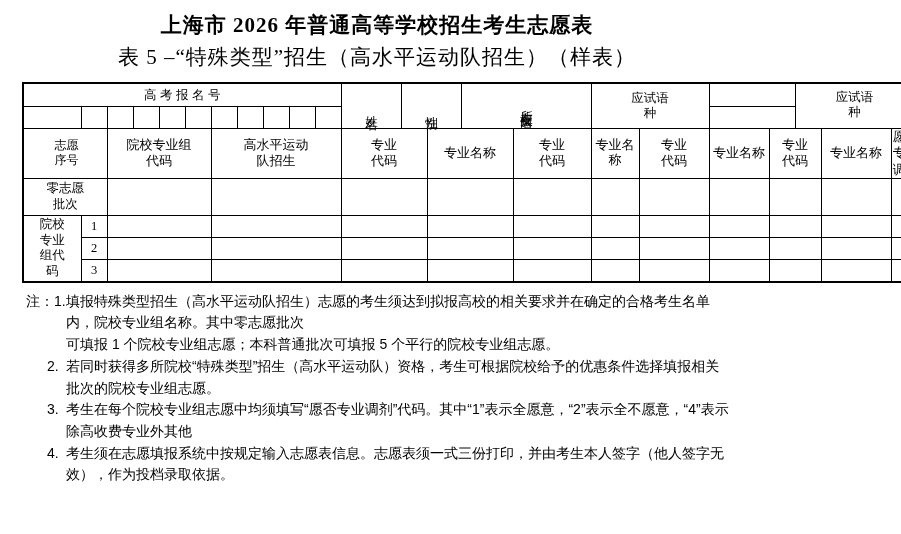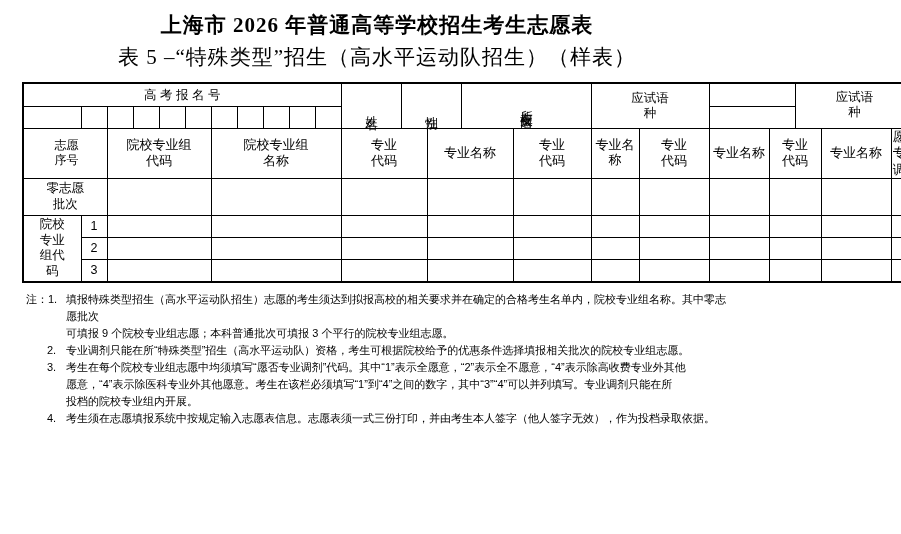--- a/index.html
+++ b/index.html
@@ -74,28 +74,29 @@
   }
   .tiny-box {
     height: 22px;
   }
   .hdr2 td {
     height: 46px;
     font-size: 13px;
   }
   .row-data td {
     height: 21px;
+    font-family: Liberation Serif, serif;
   }
   .row-label {
     font-size: 12.5px;
   }
   .notes {
     margin: 8px 22px 0 26px;
     font-family: "Liberation Sans", "DejaVu Sans", sans-serif;
-    font-size: 11px;
+    font-size: 14px;
     line-height: 1.55;
   }
   .note-row {
     display: flex;
     align-items: flex-start;
   }
   .note-marker {
     flex: 0 0 auto;
     white-space: nowrap;
   }
@@ -214,21 +215,21 @@
       </tr>
 
       <tr class="hdr2">
         <td colspan="2">
           <span class="cell-lines"><span style="display:inline-block;width:2.2em;line-height:1.25;">志愿序号</span></span>
         </td>
         <td colspan="4">
           <span style="display:inline-block;width:5em;line-height:1.25;">院校专业组代码</span>
         </td>
         <td colspan="5">
-          <span style="display:inline-block;width:5em;line-height:1.25;">院校专业组名称</span>
+          <span style="display:inline-block;width:5em;line-height:1.25;">高水平运动队招生</span>
         </td>
         <td colspan="3">
           <span style="display:inline-block;width:2.2em;line-height:1.25;">专业代码</span>
         </td>
         <td colspan="3">
           <span>专业名称</span>
         </td>
         <td colspan="2">
           <span style="display:inline-block;width:2.2em;line-height:1.25;">专业代码</span>
         </td>
@@ -318,33 +319,31 @@
       </table>
   </div>
 
   <div class="notes">
     <div class="note-row note-first">
       <div class="note-marker">
         <span>注：</span><span>1.</span>
       </div>
       <div class="note-text">填报特殊类型招生（高水平运动队招生）志愿的考生须达到拟报高校的相关要求并在确定的合格考生名单内，院校专业组名称。其中零志愿批次</div>
     </div>
-    <div class="note-cont">可填报 9 个院校专业组志愿；本科普通批次可填报 3 个平行的院校专业组志愿。</div>
+    <div class="note-cont">可填报 1 个院校专业组志愿；本科普通批次可填报 5 个平行的院校专业组志愿。</div>
 
     <div class="note-row note-other">
       <div class="note-marker">2.</div>
-      <div class="note-text">专业调剂只能在所“特殊类型”招生（高水平运动队）资格，考生可根据院校给予的优惠条件选择填报相关批次的院校专业组志愿。</div>
+      <div class="note-text">若同时获得多所院校“特殊类型”招生（高水平运动队）资格，考生可根据院校给予的优惠条件选择填报相关批次的院校专业组志愿。</div>
     </div>
 
     <div class="note-row note-other">
       <div class="note-marker">3.</div>
       <div class="note-text">考生在每个院校专业组志愿中均须填写“愿否专业调剂”代码。其中“1”表示全愿意，“2”表示全不愿意，“4”表示除高收费专业外其他</div>
     </div>
-    <div class="note-cont" style="white-space:pre-line;">愿意，“4”表示除医科专业外其他愿意。考生在该栏必须填写“1”到“4”之间的数字，其中“3”“4”可以并列填写。专业调剂只能在所
-投档的院校专业组内开展。</div>
 
     <div class="note-row note-other">
       <div class="note-marker">4.</div>
       <div class="note-text">考生须在志愿填报系统中按规定输入志愿表信息。志愿表须一式三份打印，并由考生本人签字（他人签字无效），作为投档录取依据。</div>
     </div>
   </div>
 
 
 </div>
 

